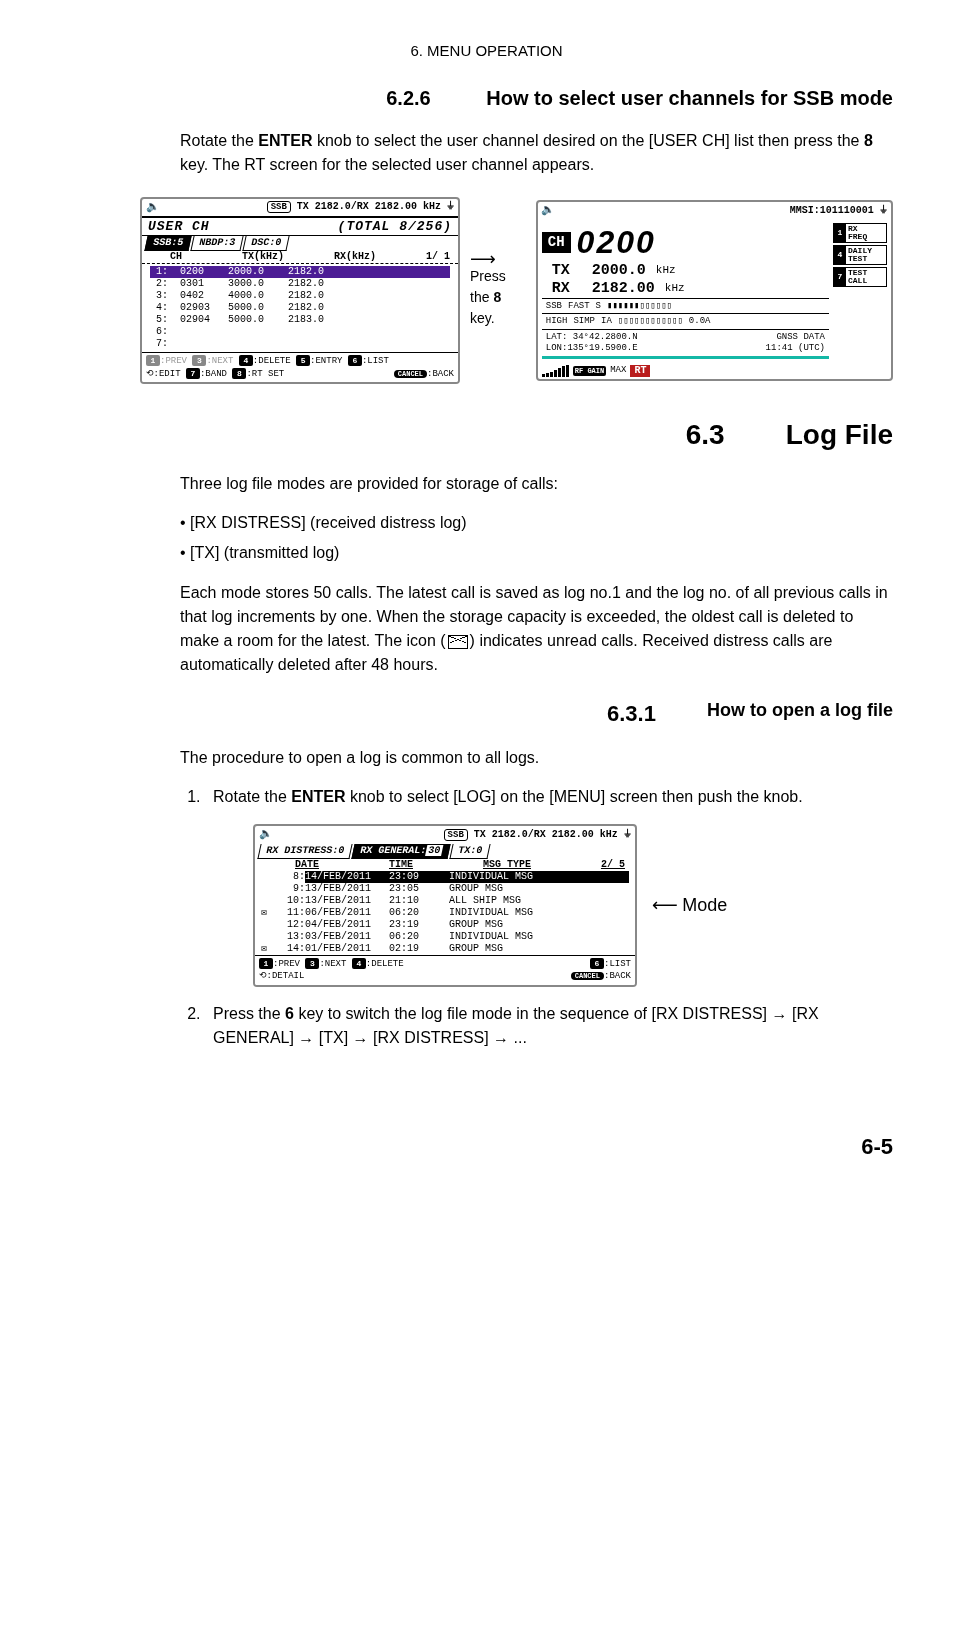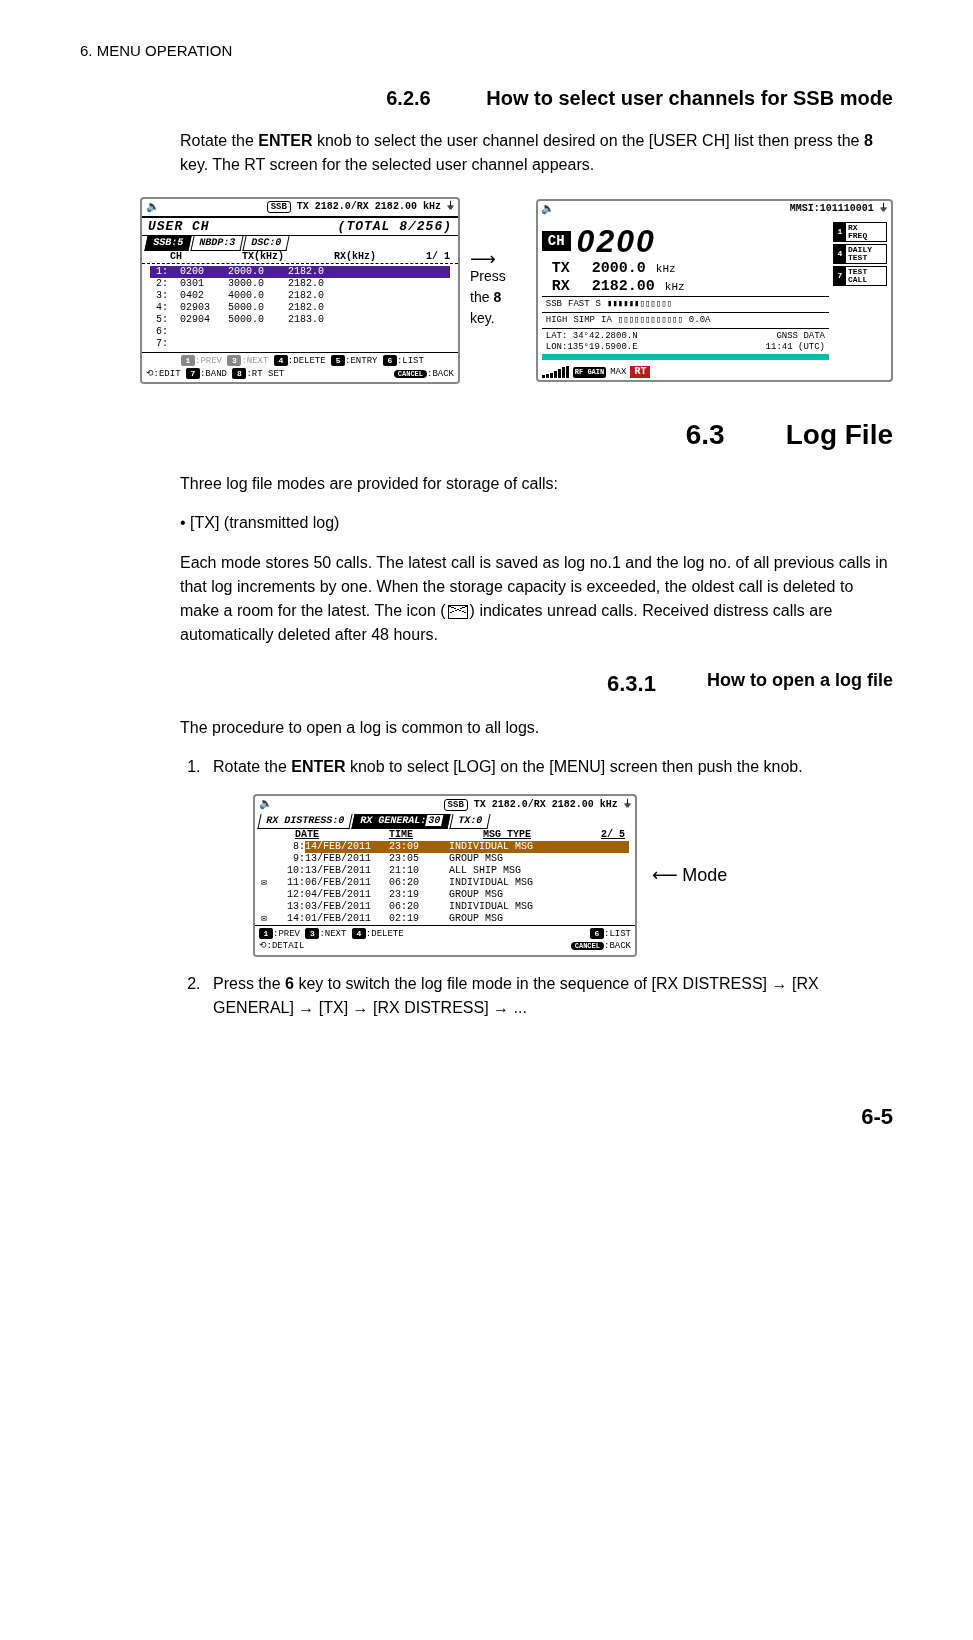--- a/index.html
+++ b/index.html
@@ -7,21 +7,21 @@
     font-size: 16px;
     color: #000;
     background: #fff;
     margin: 0;
     padding: 40px 80px 40px 80px;
     width: 973px;
     box-sizing: border-box;
     line-height: 1.5;
   }
   .header-right {
-    text-align: left;
+    text-align: center;
     font-size: 15px;
     margin-bottom: 20px;
   }
   .section-row {
     display: flex;
     margin-bottom: 10px;
     justify-content: flex-end;
   }
   .section-num {
     width: 100px;
@@ -157,21 +157,20 @@
     border-radius: 2px;
     padding: 0 2px;
     font-size: 8px;
     font-weight: bold;
     display: inline-block;
     min-width: 10px;
     text-align: center;
   }
   .softkeys .grey {
     color: #999;
-    margin-left: 35px;
   }
   .softkeys .cancel-btn {
     background: #000;
     color: #fff;
     border-radius: 6px;
     padding: 0 4px;
     font-size: 7px;
     font-weight: bold;
   }
   .rt-body {
@@ -214,21 +213,21 @@
     gap: 6px;
     padding: 2px 4px;
     border-top: 1px solid #000;
     border-bottom: 1px solid #000;
   }
   .pos-row {
     font-size: 9px;
     display: flex;
     padding: 2px 4px;
     justify-content: space-between;
-    border-bottom: 6px solid #14b8a6;
+    border-bottom: 3px solid #14b8a6;
   }
   .side-btns {
     display: flex;
     flex-direction: column;
     gap: 2px;
     width: 54px;
   }
   .side-btn {
     border: 1px solid #000;
     display: flex;
@@ -337,21 +336,21 @@
     text-decoration: underline;
   }
   .log-row {
     display: flex;
     font-size: 10px;
     font-family: "Courier New", monospace;
     padding: 0 6px;
     white-space: pre;
   }
   .log-row.selected .content {
-    background: #a16207;
+    background: #000000;
     color: #fff;
   }
   .log-row .idx { width: 32px; text-align: right; }
   .log-row .content { flex: 1; display: flex; }
 </style>
 </head>
 <body>
 
 <div class="header-right">6.  MENU OPERATION</div>
 
@@ -494,20 +493,21 @@
     </div>
   </div>
 </div>
 
 <h1 class="section-row" style="margin-top:14px">
   <span class="section-num">6.3</span>
   <span class="section-title">Log File</span>
 </h1>
 <p class="body-text">Three log file modes are provided for storage of calls:</p>
 <ul class="bullet-list" id="s63bullets">
+    <li>[RX DISTRESS] (received distress log)</li>
     <li>[TX] (transmitted log)</li>
   </ul>
 <p class="body-text">
   <span>Each mode stores 50 calls. The latest call is saved as log no.1 and the log no. of all previous calls in that log increments by one. When the storage capacity is exceeded, the oldest call is deleted to make a room for the latest. The icon (</span><span class="envelope-icon"></span><span>) indicates unread calls. Received distress calls are automatically deleted after 48 hours.</span>
 </p>
 
 <h3 class="section-row" style="margin-top:20px">
   <span class="section-num">6.3.1</span>
   <span class="section-title">How to open a log file</span>
 </h3>

